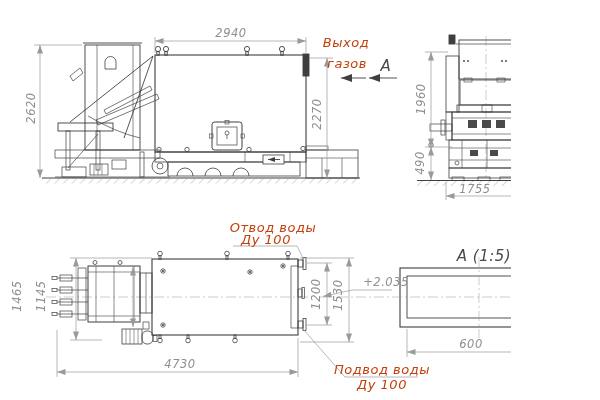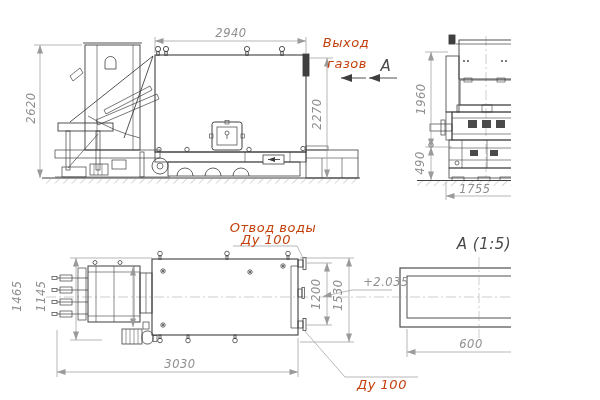--- a/index.html
+++ b/index.html
@@ -323,25 +323,26 @@
 <span class="t lbl" style="left:347px;top:63px;">газов</span>
 <span class="t big dark" style="left:386px;top:66px;">А</span>
 
 <span class="t v" style="left:422px;top:99px;">1960</span>
 <span class="t v" style="left:548px;top:112px;">2450</span>
 <span class="t v" style="left:421px;top:163px;">490</span>
 <span class="t" style="left:475px;top:190px;">1755</span>
 
 <span class="t v" style="left:18px;top:296px;">1465</span>
 <span class="t v" style="left:42px;top:296px;">1145</span>
-<span class="t" style="left:180px;top:365px;">3030</span>
+<span class="t" style="left:180px;top:365px;">4730</span>
 <span class="t v" style="left:317px;top:294px;">1200</span>
 <span class="t v" style="left:339px;top:295px;">1530</span>
 <span class="t lbl" style="left:263px;top:227px;margin-left:10px;">Отвод воды</span>
 <span class="t lbl" style="left:266px;top:239px;">Ду 100</span>
+<span class="t lbl" style="left:382px;top:369px;">Подвод воды</span>
 <span class="t lbl" style="left:382px;top:384px;">Ду 100</span>
 
-<span class="t big dark" style="left:484px;top:244px;">А  (1:5)</span>
+<span class="t big dark" style="left:484px;top:256px;">А  (1:5)</span>
 <span class="t" style="left:386px;top:283px;">+2.035</span>
 <span class="t" style="left:471px;top:345px;">600</span>
 <span class="t v" style="left:572px;top:296px;">200</span>
 
 </div>
 
 </body></html>

